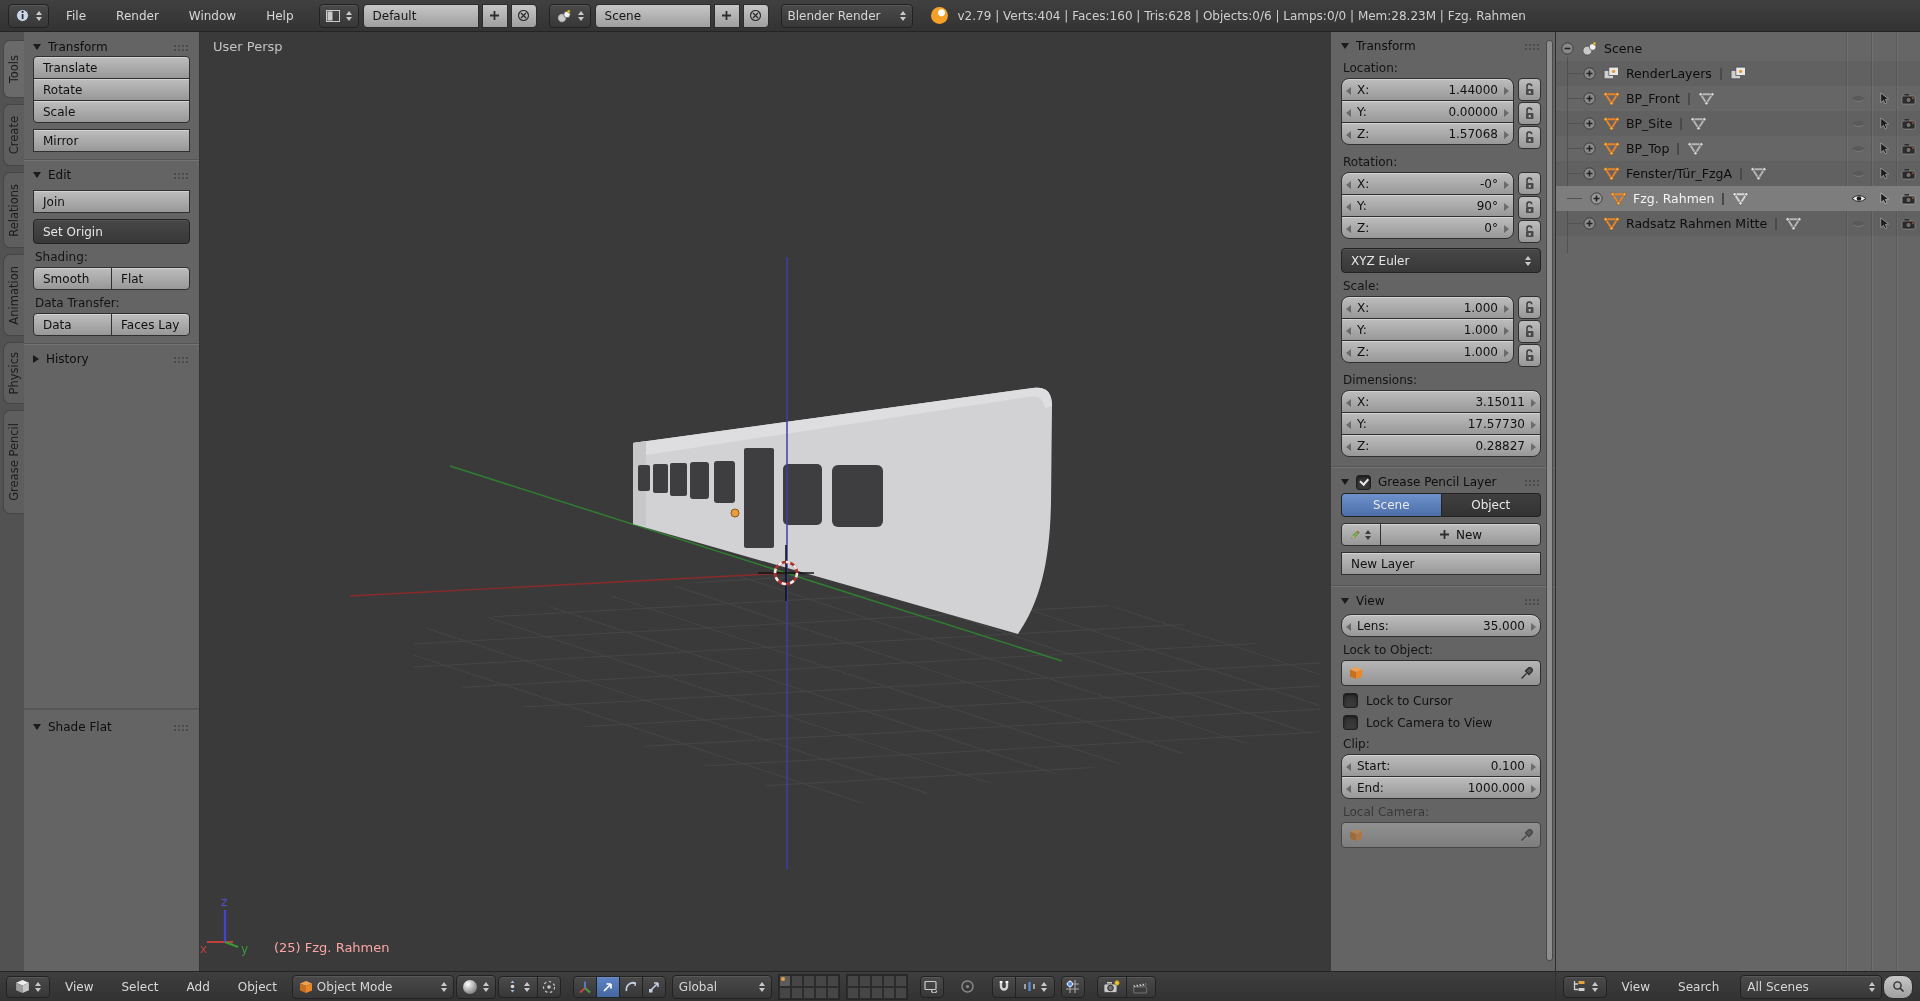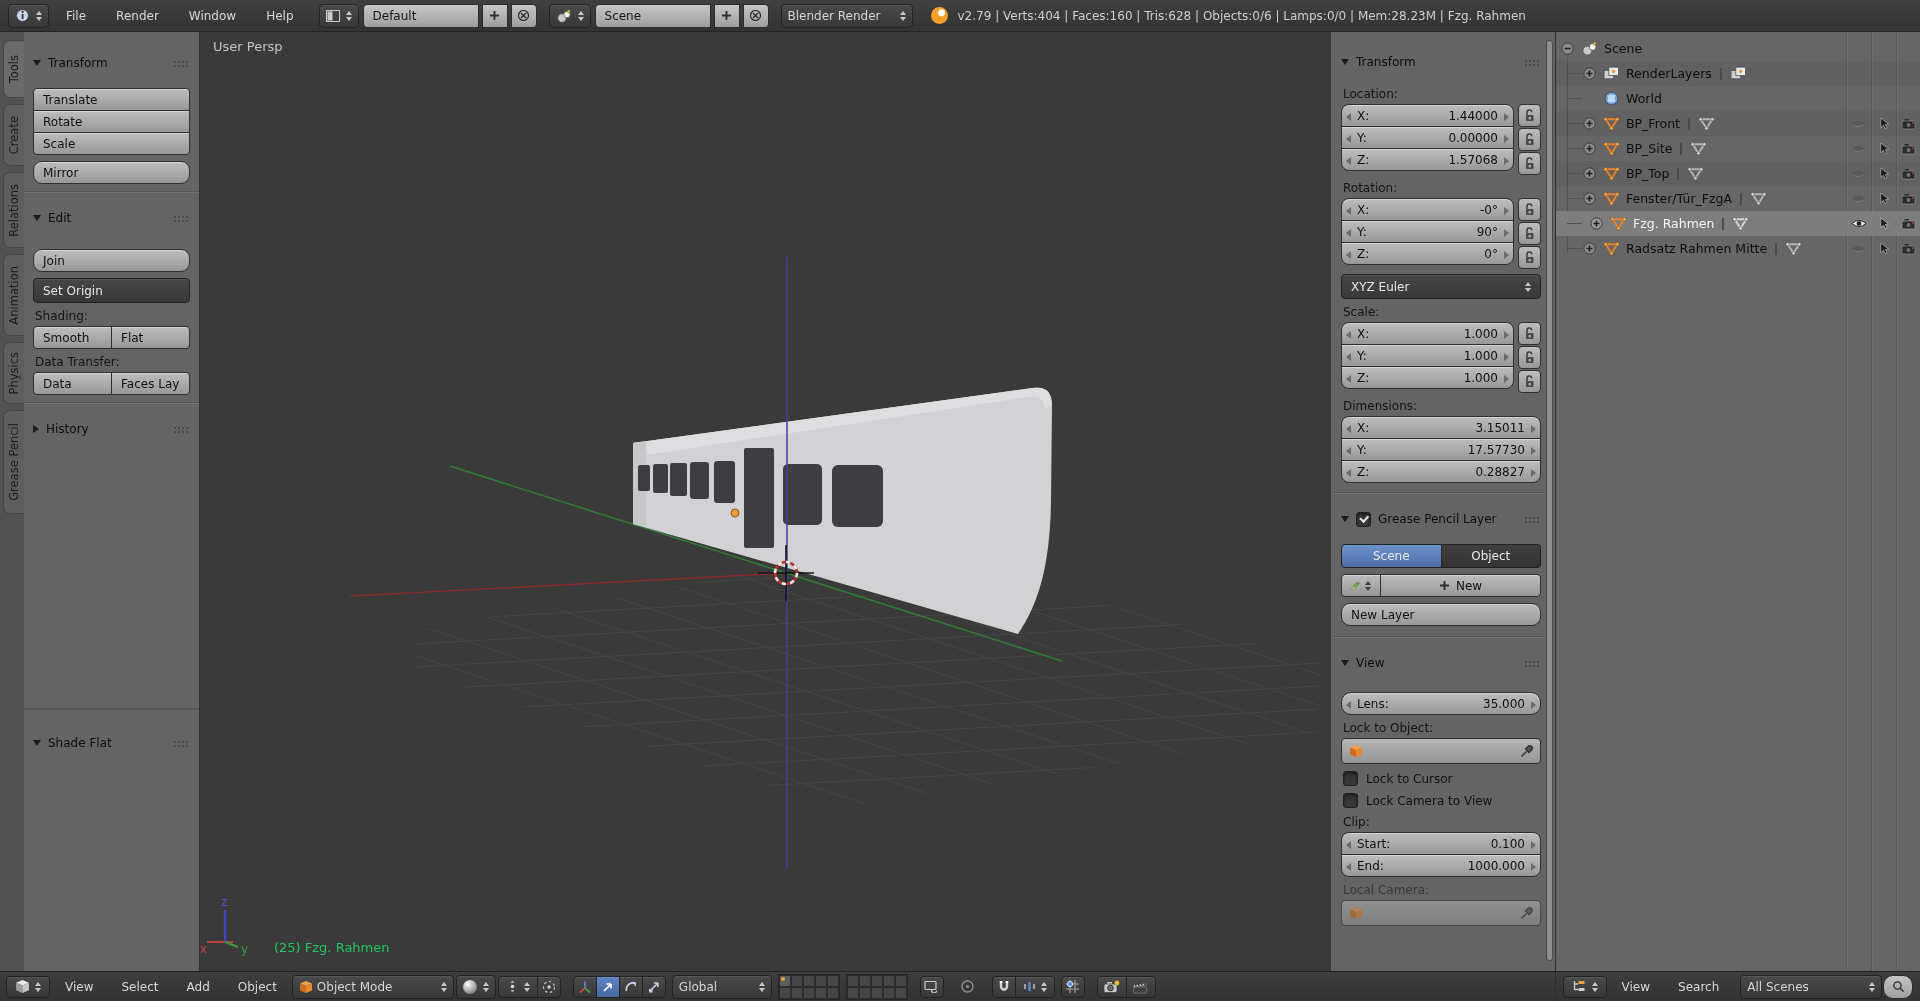--- a/index.html
+++ b/index.html
@@ -18,26 +18,26 @@
     background:linear-gradient(#c6c6c6,#9f9f9f);border:1px solid #2c2c2c;}
   .lsq.rr{border-radius:0 4px 4px 0;}
   .ud{display:inline-flex;flex-direction:column;gap:2px;margin-left:2px;}
   .tu{width:0;height:0;border-left:3.5px solid transparent;border-right:3.5px solid transparent;border-bottom:4px solid #c9c9c9;}
   .td{width:0;height:0;border-left:3.5px solid transparent;border-right:3.5px solid transparent;border-top:4px solid #c9c9c9;}
   .ud.dk .tu{border-bottom-color:#3c3c3c;} .ud.dk .td{border-top-color:#3c3c3c;}
   .blogo{width:17px;height:17px;border-radius:50%;margin:0 6px 0 14px;
     background:radial-gradient(circle at 62% 34%, #fff 0 3px, #f5a028 4px 72%, #d07a12 100%);}
   #stats{color:#cfcfcf;}
   
-  .panel-h{display:flex;align-items:center;gap:7px;color:#0e0e0e;height:18px;margin:16px 0;}
+  .panel-h{display:flex;align-items:center;gap:7px;color:#0e0e0e;height:18px;margin:0 0;}
   .tri-d{width:0;height:0;border-left:4.5px solid transparent;border-right:4.5px solid transparent;border-top:6px solid #1b1b1b;}
   .tri-r{width:0;height:0;border-top:4.5px solid transparent;border-bottom:4.5px solid transparent;border-left:6px solid #1b1b1b;}
   .grip{margin-left:auto;width:17px;height:7px;background-image:radial-gradient(#4c4c4c 1px,transparent 1.2px);background-size:4px 4px;}
   .btn{display:flex;align-items:center;height:23px;padding:0 9px;box-sizing:border-box;color:#101010;
-    background:linear-gradient(#bdbdbd,#989898);border:1px solid #303030;box-shadow:inset 0 1px 0 rgba(255,255,255,.35);border-radius:9px;}
+    background:linear-gradient(#bdbdbd,#989898);border:1px solid #303030;box-shadow:inset 0 1px 0 rgba(255,255,255,.35);border-radius:0;}
   .stack .btn{border-radius:0;margin-top:-1px;}
   .stack .btn:first-child{border-radius:4px 4px 0 0;margin-top:0;}
   .stack .btn:last-child{border-radius:0 0 4px 4px;}
   .pair{display:flex;justify-content:flex-end;}
   .pair .btn{flex:1;}
   .pair .btn:first-child{border-radius:4px 0 0 4px;}
   .pair .btn:last-child{border-radius:0 4px 4px 0;margin-left:-1px;}
   .dmenu{display:flex;align-items:center;height:23px;padding:0 9px;border-radius:4px;color:#e6e6e6;
     background:linear-gradient(#474747,#383838);border:1px solid #222;box-shadow:inset 0 1px 0 rgba(255,255,255,.07);}
   .lab{color:#141414;margin:6px 0 3px 2px;}
@@ -63,21 +63,21 @@
     display:flex;align-items:center;justify-content:center;box-sizing:border-box;}
   .tab span{writing-mode:vertical-rl;transform:rotate(180deg);color:#1c1c1c;font-size:11.5px;}
   .tab.act{background:#6a6a6a;}
   #shelf-c{position:absolute;left:24px;right:0;top:0;bottom:0;padding:6px 9px;box-sizing:border-box;}
   .spacer6{height:6px;}
   .hdiv{height:1px;background:#565656;border-bottom:1px solid #737373;margin:7px -9px 5px;}
   #op-panel{position:absolute;left:24px;right:0;top:676px;border-top:2px solid #575757;padding:8px 9px;}
   
   #vp{left:200px;top:32px;width:1130px;height:939px;background:#3a3a3a;overflow:hidden;}
   #vp-label{position:absolute;left:13px;top:7px;color:#c4c4c4;font-size:13px;}
-  #obj-label{position:absolute;left:74px;top:908px;color:#22c55e;font-size:13px;}
+  #obj-label{position:absolute;left:74px;top:908px;color:#fca5a5;font-size:13px;}
   
   #npanel{left:1330px;top:32px;width:225px;height:939px;background:#646464;border-left:1px solid #3a3a3a;box-sizing:border-box;
     padding:5px 14px 0 10px;}
   .lockcol{display:flex;flex-direction:column;gap:1px;margin-left:4px;}
   .lockbtn{width:23px;height:23px;border-radius:4px;background:linear-gradient(#bdbdbd,#989898);
     border:1px solid #303030;display:flex;align-items:center;justify-content:center;box-sizing:border-box;}
   .frow{display:flex;align-items:flex-start;}
   .frow .nstack{flex:1;}
   .tgl{display:flex;height:24px;margin:2px 0 6px;}
   .tgl>div{flex:1;display:flex;align-items:center;justify-content:center;border:1px solid #222;color:#e8e8e8;}
@@ -635,29 +635,20 @@
         </svg>
       <span>RenderLayers</span>
       <span class="osep"></span>
       <svg class="oicon" viewBox="0 0 16 14">
         <rect x="1" y="4" width="9" height="8" fill="#cfcfcf" stroke="#4a4a4a" stroke-width=".7"></rect>
           <rect x="5.5" y="1" width="9" height="8" fill="#e9e9e9" stroke="#4a4a4a" stroke-width=".7"></rect>
           <circle cx="10" cy="5" r="1.6" fill="#e89a3c"></circle>
         </svg>
     </div>
 
-    <div class="orow" style="padding-left:27px">
-      <span class="stub"></span>
-      <svg class="exp ph" viewBox="0 0 13 13"></svg>
-      <svg class="oicon" viewBox="0 0 16 14">
-        <circle cx="8" cy="7" r="6" fill="#6f9fd4" stroke="#2f4a68" stroke-width=".8"></circle>
-        <path d="M4,4.2 Q8,2.2 12,4.2 Q10,7 12,9.8 Q8,11.8 4,9.8 Q6,7 4,4.2" fill="#cfe2f4" opacity=".85"></path>
-        </svg>
-      <span>World</span>
-    </div>
 
     <div class="orow" style="padding-left:27px">
       <span class="stub"></span>
       <svg class="exp" viewBox="0 0 13 13">
           <circle cx="6.5" cy="6.5" r="5.6" fill="#8a8a8a" stroke="#3c3c3c"></circle>
           <path d="M3.5,6.5 H9.5 M6.5,3.5 V9.5" stroke="#222" stroke-width="1.6"></path>
         </svg>
       <svg class="oicon" viewBox="0 0 16 14">
           <path d="M2.5,3 L13.5,3 L8,11.5 Z" fill="none" stroke="#e8832a" stroke-width="1.8" stroke-linejoin="round"></path>
           <circle cx="2.5" cy="3" r="1.6" fill="#f5b35a" stroke="#8a520f" stroke-width=".6"></circle>

